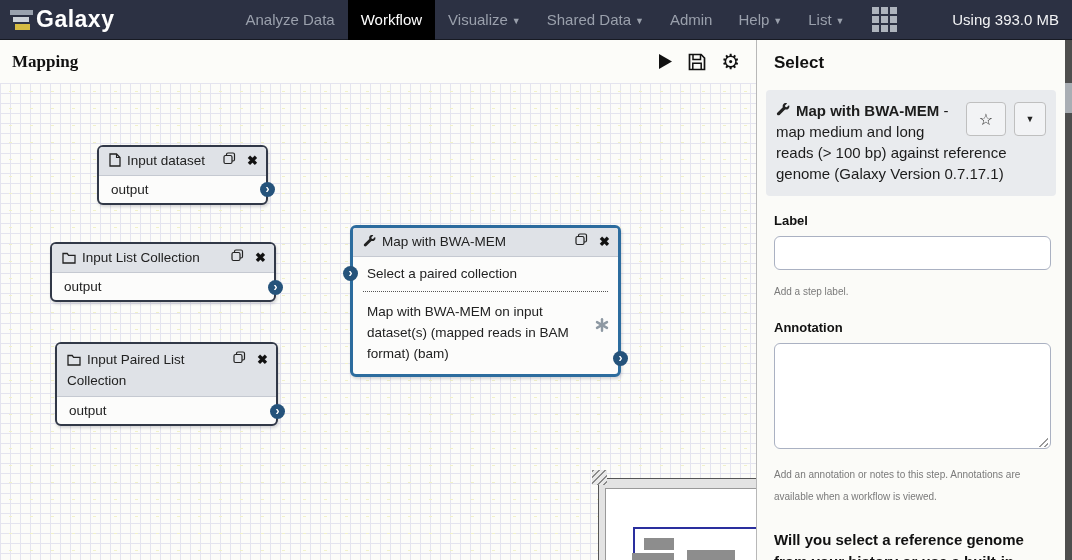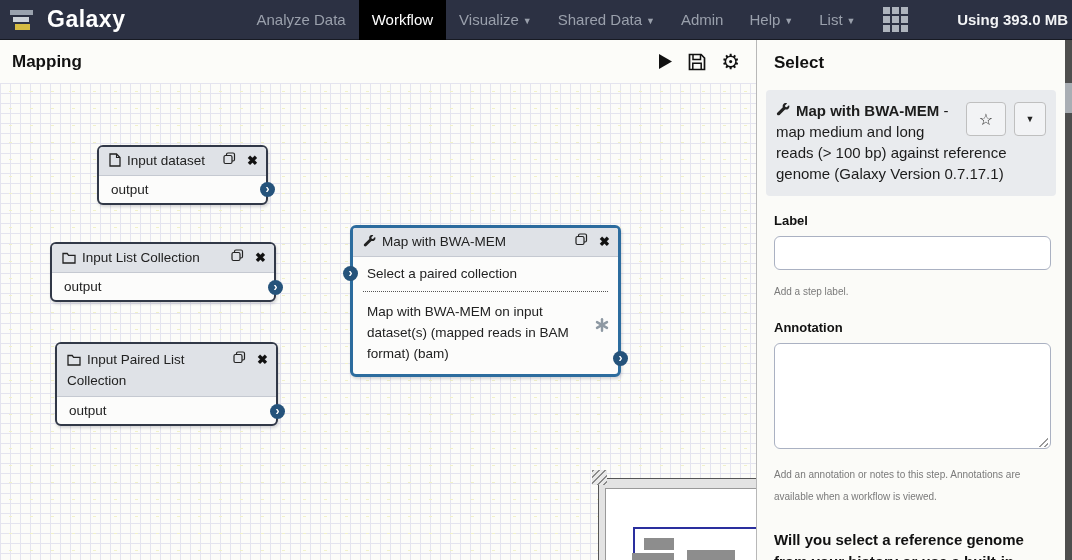--- a/index.html
+++ b/index.html
@@ -8,37 +8,37 @@
 
   
   .masthead { position: absolute; top: 0; left: 0; width: 1072px; height: 40px;
     background: #2c3143; display: flex; align-items: center; z-index: 50;
     border-bottom: 1px solid #171a23; }
   .brand { display: flex; align-items: center; padding-left: 10px; }
   .logo-bars { display: flex; flex-direction: column; width: 26px; }
   .logo-bars .b1 { width: 23px; height: 5px; background: #9aa2ae; }
   .logo-bars .b2 { width: 16px; height: 5px; background: #cdd2d8; margin: 2px 0 0 3px; }
   .logo-bars .b3 { width: 15px; height: 6px; background: #d6bb42; margin: 2px 0 0 5px; }
-  .brand-title { color: #ffffff; font-weight: bold; font-size: 23px; margin-left: 11px; letter-spacing: .5px; }
+  .brand-title { color: #ffffff; font-weight: bold; font-size: 23px; margin-left: 0; letter-spacing: .5px; }
   .mh-nav { display: flex; margin-left: 118px; height: 40px; }
   .mh-item { color: #9aa0ac; font-size: 15px; height: 40px; line-height: 39px;
     padding: 0 13px; cursor: pointer; white-space: nowrap; }
   .mh-item.active { background: #000000; color: #ffffff; }
   .mh-caret { font-size: 9px; margin-left: 4px; vertical-align: 1px; }
   .apps-grid { display: grid; grid-template-columns: repeat(3, 7px); grid-gap: 2px;
     margin-left: 14px; cursor: pointer; }
   .apps-grid span { width: 7px; height: 7px; background: #aeb4bd; display: block; }
-  .usage { margin-left: auto; color: #f2f3f5; font-size: 15px; padding-right: 4px; font-weight: bold; }
+  .usage { margin-left: auto; color: #f2f3f5; font-size: 15px; padding-right: 13px; }
 
   
   .main-col { position: absolute; top: 40px; left: 0; width: 757px; height: 520px;
     border-right: 1px solid #b8b8b8; background: #fbfbf8; }
   .wf-toolbar { height: 43px; background: #fcfcf9; display: flex; align-items: center;
     padding: 0 16px 0 12px; }
-  .wf-title { font-size: 17px; font-weight: bold; color: #111; }
+  .wf-title { font-size: 17px; font-weight: bold; color: #111; font-family: Liberation Serif, serif; }
   .wf-actions { margin-left: auto; display: flex; align-items: center; gap: 15px; }
   .tb-btn { background: none; border: none; cursor: pointer; display: flex; align-items: center; padding: 0; }
   .gear-glyph { font-size: 21px; color: #111; line-height: 20px; }
 
   .canvas { position: absolute; top: 43px; left: 0; width: 756px; height: 477px; overflow: hidden;
     background-color: #fcfcf9;
     background-image:
       radial-gradient(#f1f1c9 1px, rgba(0,0,0,0) 1.2px),
       linear-gradient(to right, #e4e4ef 1px, transparent 1px),
       linear-gradient(to bottom, #e4e4ef 1px, transparent 1px),

